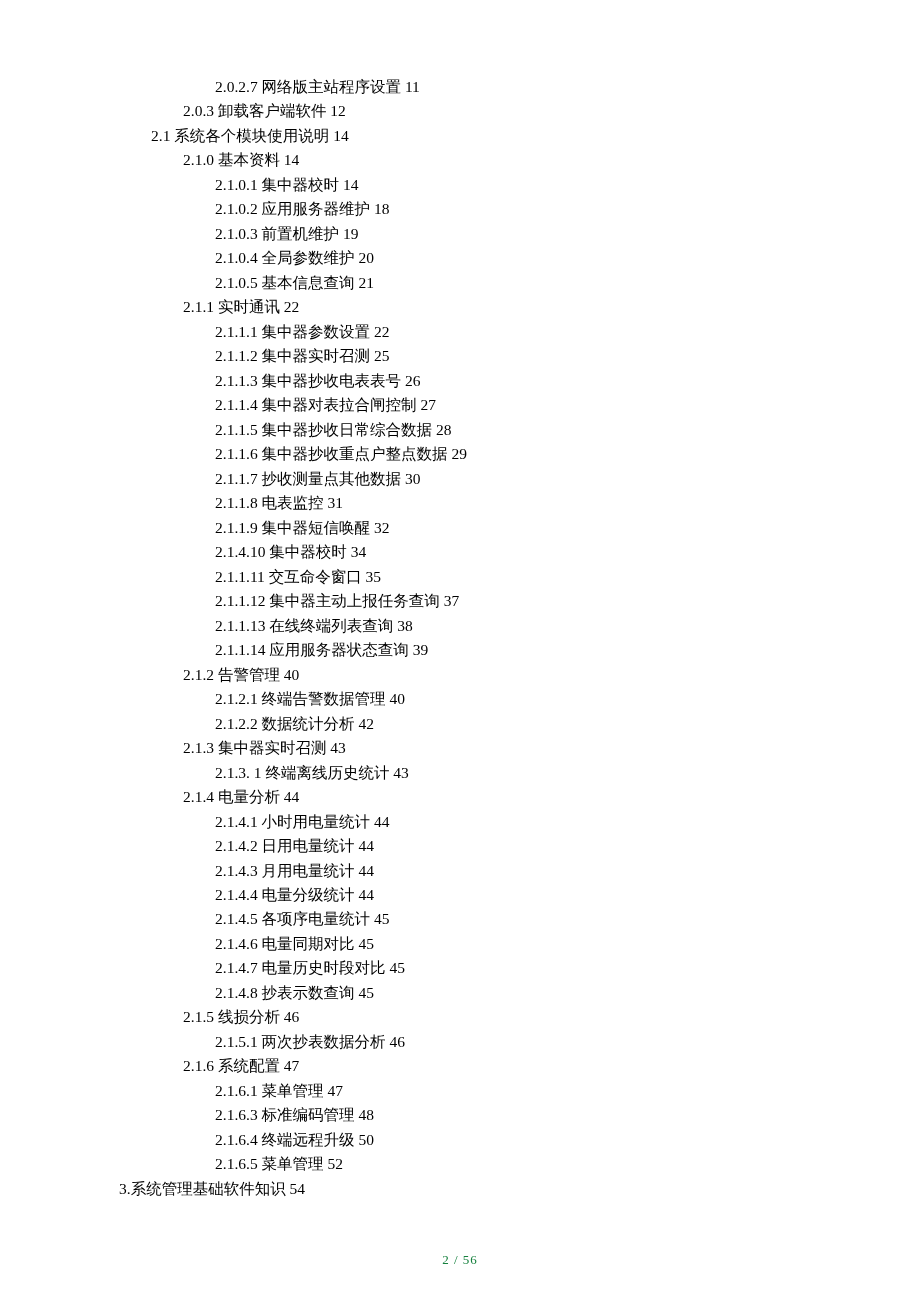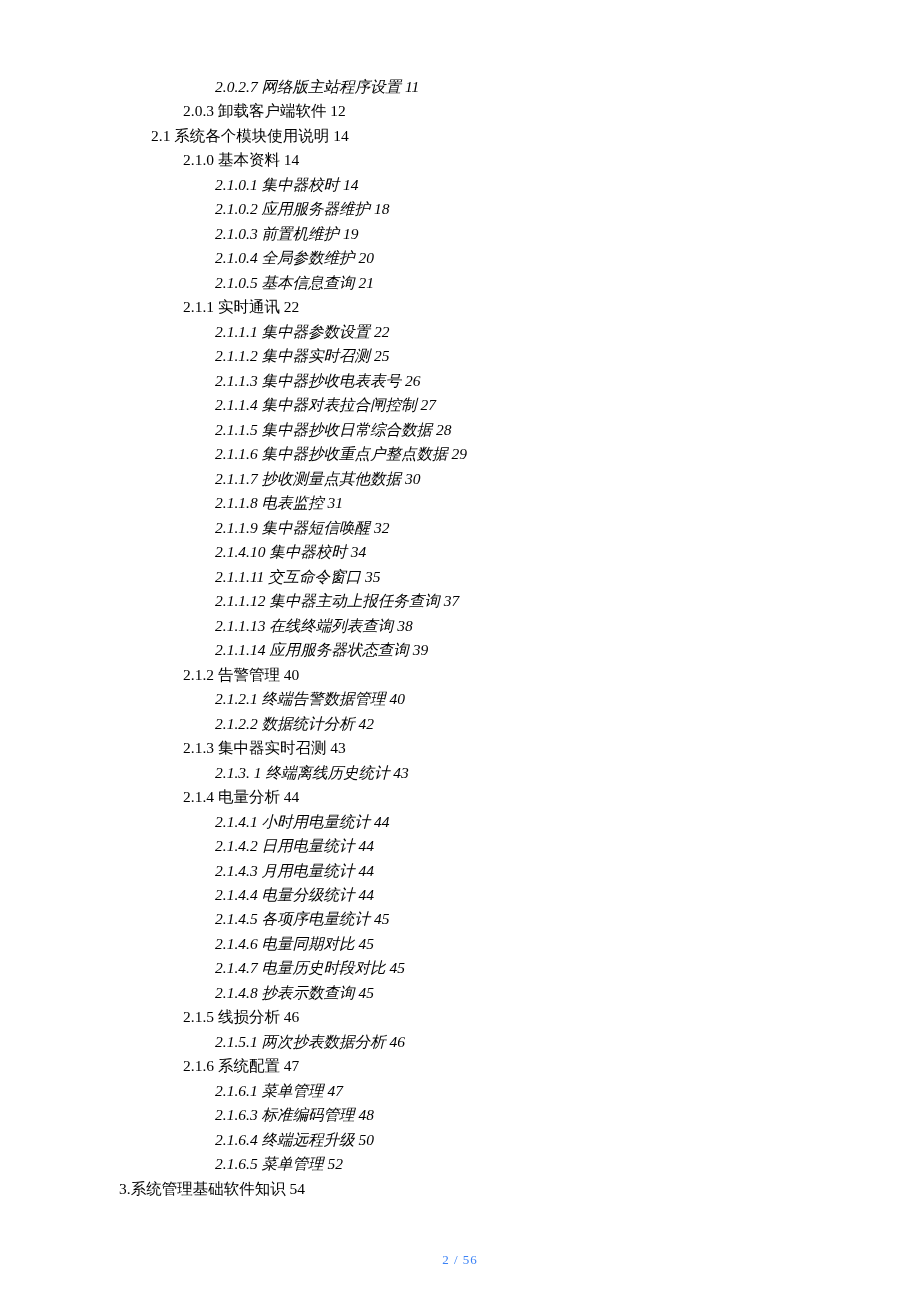--- a/index.html
+++ b/index.html
@@ -20,30 +20,30 @@
     padding-top: 75px;
     padding-left: 119px;
     padding-right: 60px;
   }
   .toc-line {
     white-space: nowrap;
   }
   .indent-0 { padding-left: 0px; font-family: Liberation Serif, serif; }
   .indent-1 { padding-left: 32px; }
   .indent-2 { padding-left: 64px; }
-  .indent-3 { padding-left: 96px; font-style: italic; }
+  .indent-3 { padding-left: 96px; }
   .footer {
     position: absolute;
     top: 1250px;
     left: 0;
     width: 920px;
     text-align: center;
     font-size: 13px;
     font-family: "Times New Roman", serif;
-    color: #3b82f6;
+    color: #15803d;
     letter-spacing: 1px;
   }
   .num-sep, .title-sep { display: inline; }
 </style>
 </head>
 <body>
 
 <div class="page">
   <div id="toc-container">
       <div class="toc-line indent-3"><span>2.0.2.7</span><span class="num-sep">  </span><span>网络版主站程序设置</span><span class="title-sep"> </span><span>11</span></div>

